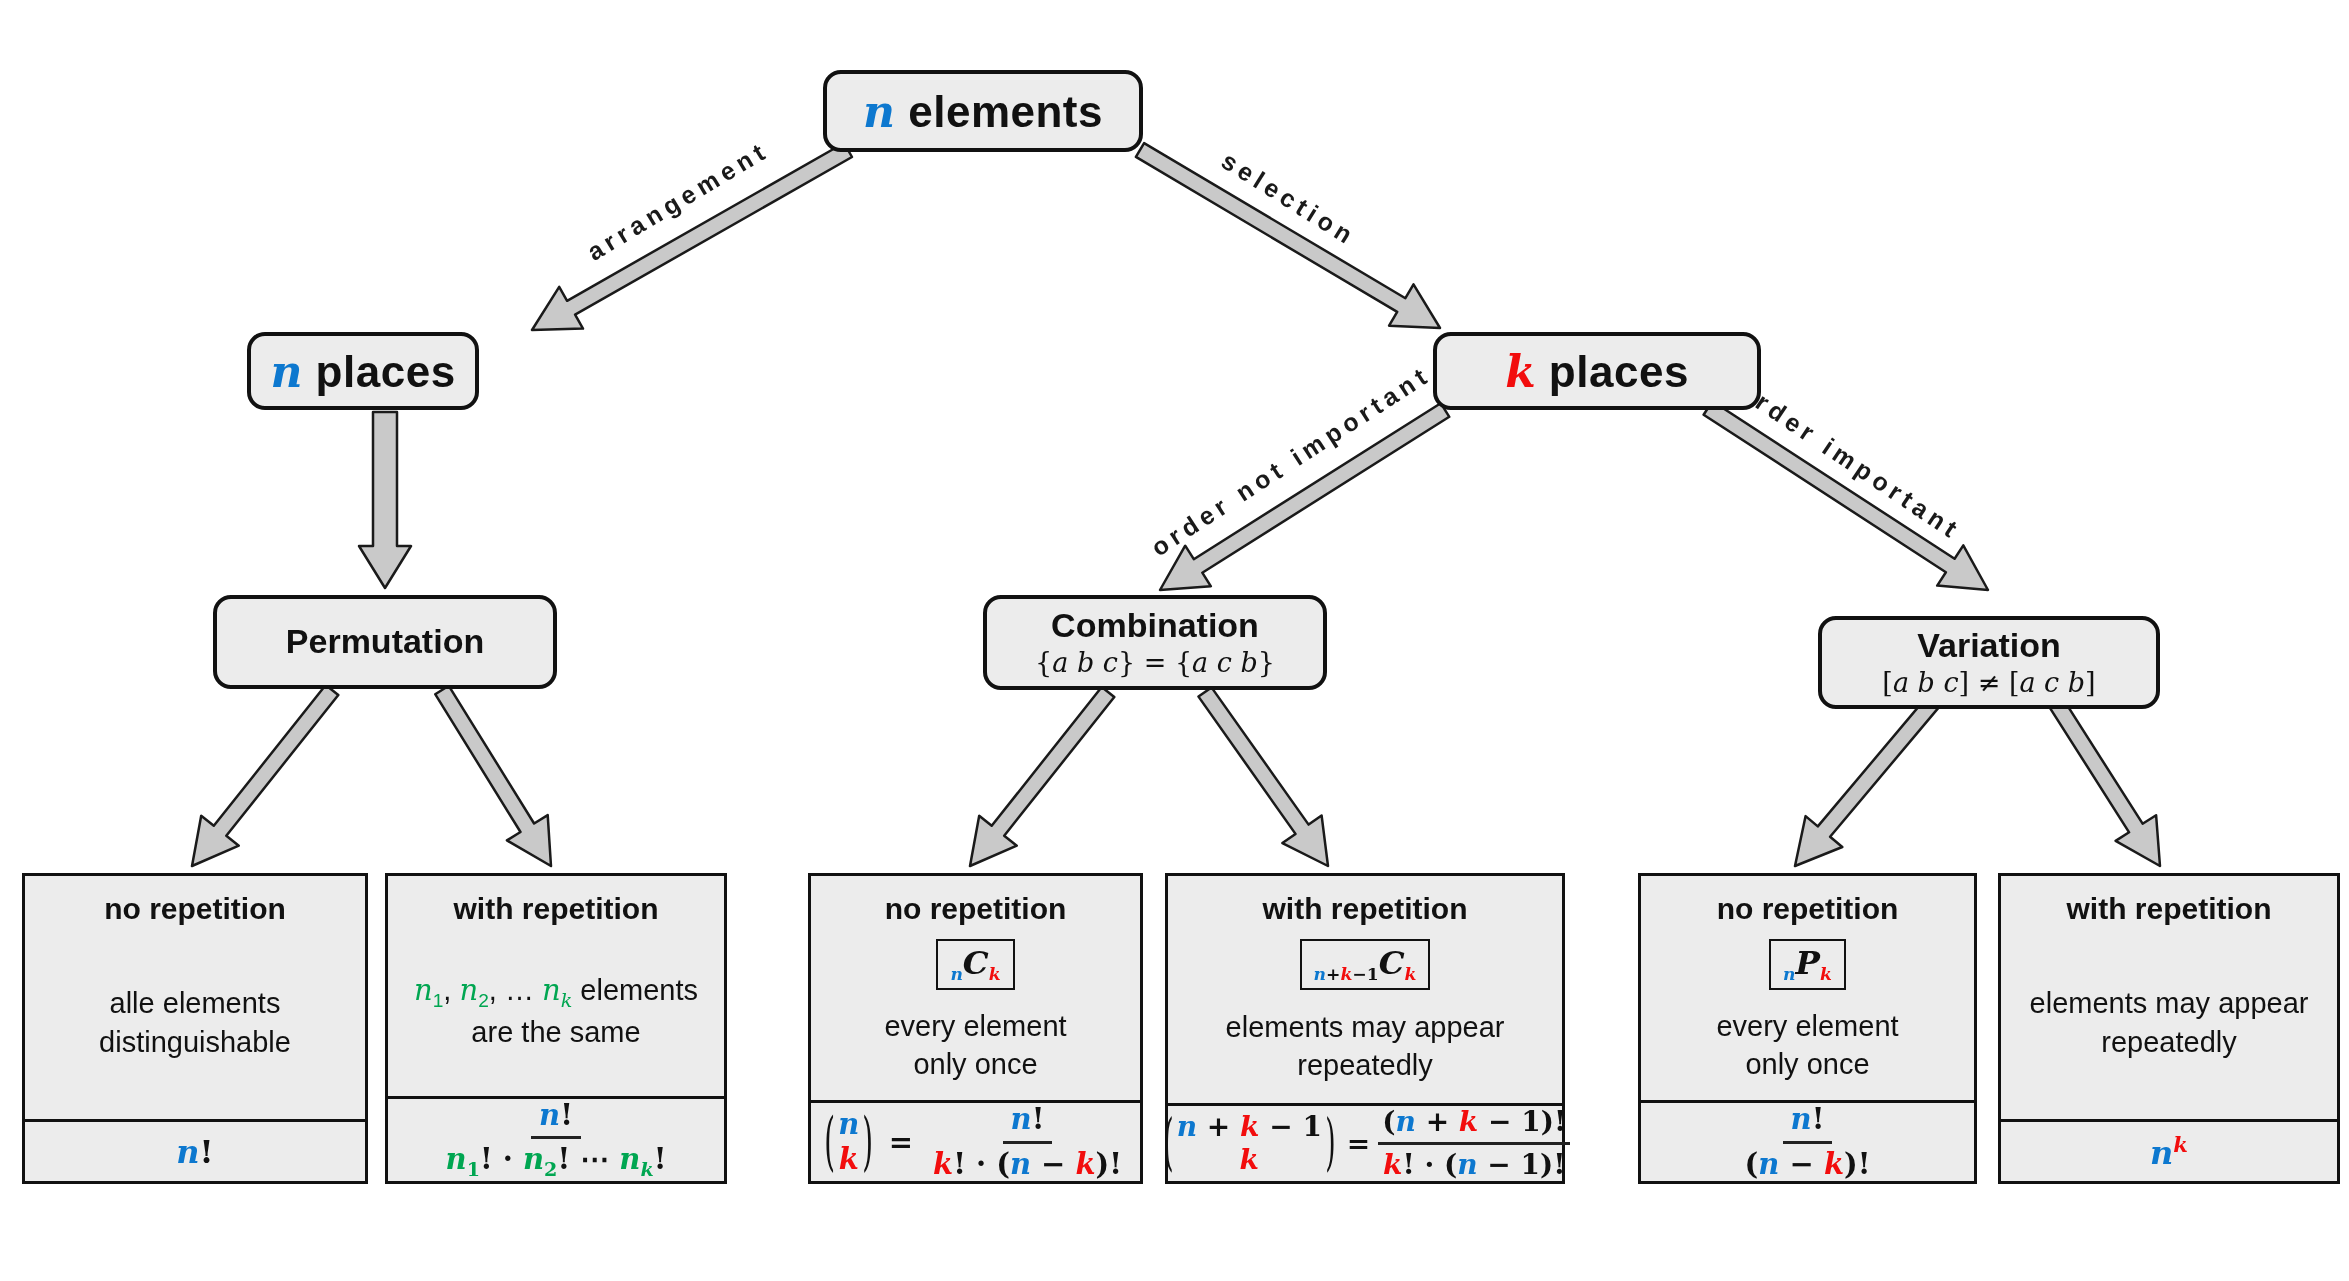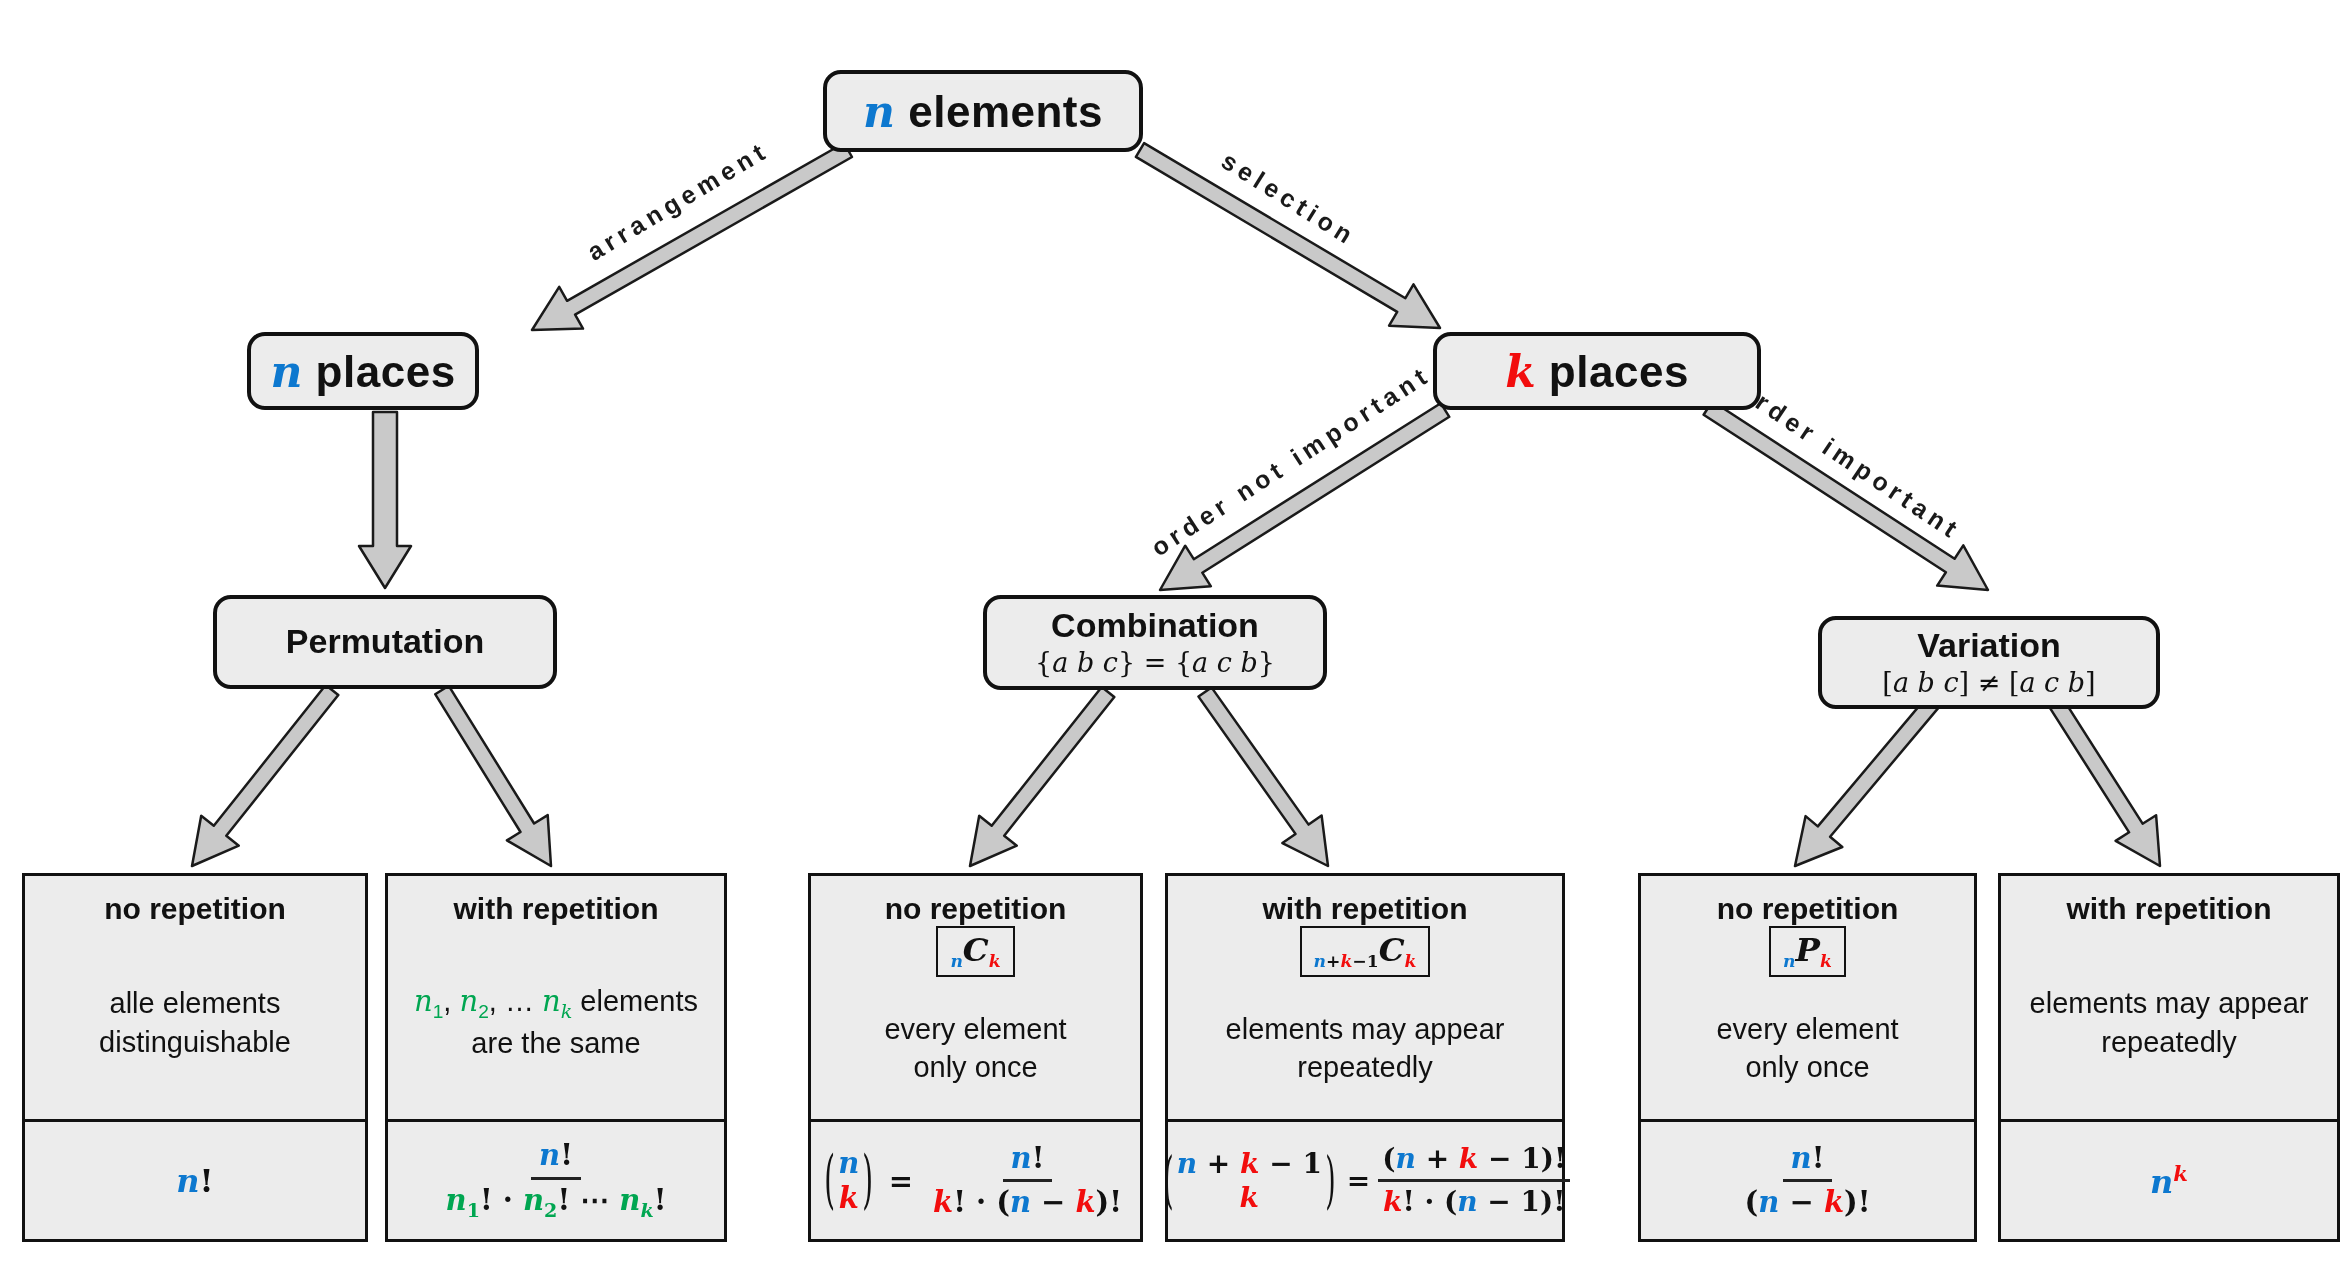--- a/index.html
+++ b/index.html
@@ -16,26 +16,26 @@
         display:flex;flex-direction:column;align-items:center;justify-content:center;}
   .node-label{font-size:44px;font-weight:bold;letter-spacing:0.5px;}
   .node-title{font-size:34px;font-weight:bold;line-height:1.15;}
   .node-sub{font-family:"DejaVu Serif",serif;font-size:27px;line-height:1.2;margin-top:2px;}
 
   
   .edge-label{position:absolute;font-size:25px;font-weight:600;letter-spacing:5px;color:#1a1a1a;
               white-space:nowrap;transform:translate(-50%,-50%) rotate(var(--rot));}
 
   
-  .leaf{position:absolute;top:873px;height:369px;background:var(--fill);border:3px solid #111;
+  .leaf{position:absolute;top:873px;height:311px;background:var(--fill);border:3px solid #111;
         display:flex;flex-direction:column;}
   .leaf-top{height:246px;border-bottom:3px solid #111;display:flex;flex-direction:column;
             align-items:center;padding-top:16px;}
   .leaf-header{font-size:30px;font-weight:bold;}
-  .notation{margin-top:0;border:2.5px solid #111;padding:2px 12px 4px;background:var(--fill);}
+  .notation{margin-top:13px;border:2.5px solid #111;padding:2px 12px 4px;background:var(--fill);}
   .leaf-desc{flex:1;display:flex;flex-direction:column;justify-content:center;text-align:center;}
   .desc-line{font-size:29px;line-height:1.32;}
   .leaf-formula{flex:1;display:flex;align-items:center;justify-content:center;}
 
   
   .math{font-family:"DejaVu Serif",serif;font-weight:bold;font-size:32px;}
   .math-sm{font-size:29px;}
   .math-nt{font-size:26px;}
   .tk{white-space:pre;}
   .it{font-family:"DejaVu Serif",serif;font-style:italic;}

